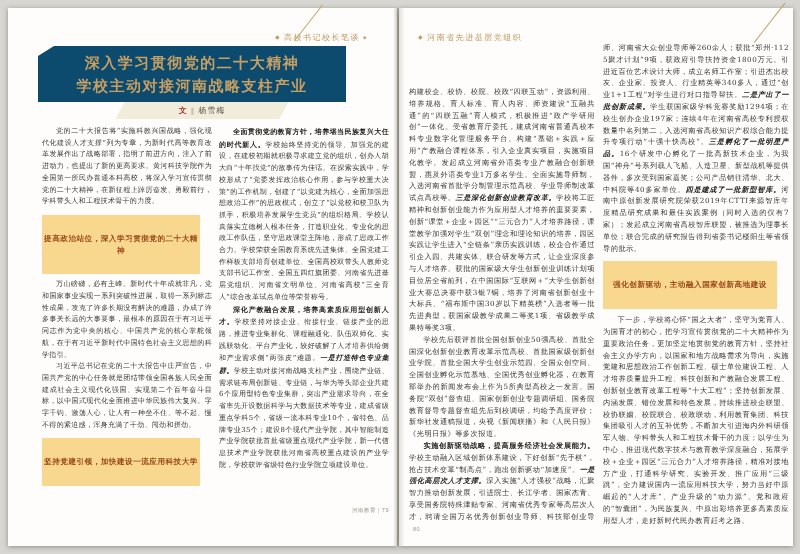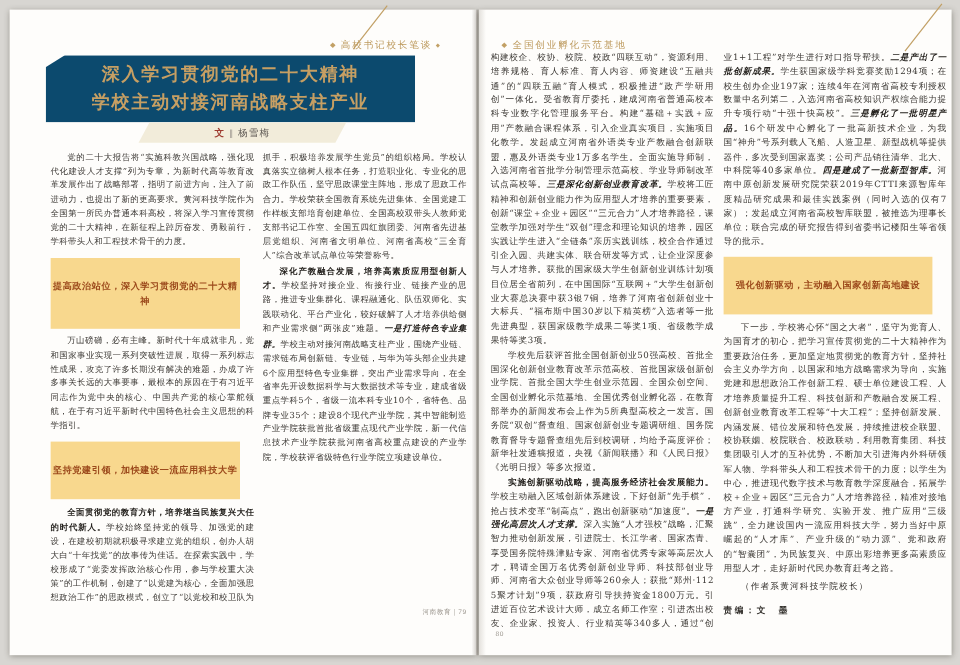--- a/index.html
+++ b/index.html
@@ -56,21 +56,21 @@
   
   .flow{
     position:absolute;column-count:2;column-fill:auto;overflow:hidden;
     text-align:justify;word-break:break-all;color:#3a3733;
   }
   #left-flow{left:34px;top:118px;width:347px;height:386px;column-gap:7px;
     font-size:7px;line-height:11.7px;letter-spacing:.32px;}
   #right-flow{left:10px;top:34px;width:380px;height:488px;column-gap:8px;
     font-size:7.2px;line-height:11.8px;letter-spacing:.5px;}
   .para{margin:0;text-indent:2em;}
-  .para.noindent{text-indent:0;}
+  .para.noindent{text-indent:0;margin-top:44px;}
   .seg-lead{font-weight:bold;color:#26231f;}
   .seg-em{font-weight:bold;font-style:italic;color:#26231f;}
   .band{
     background:#f8d88e;color:#9c4a1c;font-weight:bold;text-align:center;
     font-size:7.6px;letter-spacing:.5px;padding:18px 2px;margin:7px 12px 5px 0;
     text-indent:0;break-inside:avoid;
   }
   .note-line{margin:4px 0 0 0;text-indent:2em;letter-spacing:1px;color:#33302c;}
   .editor-line{margin:8px 4px 0 0;text-align:left;font-weight:bold;letter-spacing:2px;color:#33302c;}
   
@@ -96,31 +96,32 @@
   <div class="byline-ribbon">
     <div class="byline-bg"></div>
     <div class="byline-text">
       <span class="wen">文</span><span class="sep">‖</span><span>杨雪梅</span>
     </div>
   </div>
   <div class="flow" id="left-flow">
       <p class="para"><span class="seg-normal">党的二十大报告将“实施科教兴国战略，强化现代化建设人才支撑”列为专章，为新时代高等教育改革发展作出了战略部署，指明了前进方向，注入了前进动力，也提出了新的更高要求。黄河科技学院作为全国第一所民办普通本科高校，将深入学习宣传贯彻党的二十大精神，在新征程上踔厉奋发、勇毅前行，学科带头人和工程技术骨干的力度。</span></p>
       <div class="band">提高政治站位，深入学习贯彻党的二十大精神</div>
       <p class="para"><span class="seg-normal">万山磅礴，必有主峰。新时代十年成就非凡，党和国家事业实现一系列突破性进展，取得一系列标志性成果，攻克了许多长期没有解决的难题，办成了许多事关长远的大事要事，最根本的原因在于有习近平同志作为党中央的核心、中国共产党的核心掌舵领航，在于有习近平新时代中国特色社会主义思想的科学指引。</span></p>
+      <p class="para"><span class="seg-normal">习近平总书记在党的二十大报告中庄严宣告，中国共产党的中心任务就是团结带领全国各族人民全面建成社会主义现代化强国、实现第二个百年奋斗目标，以中国式现代化全面推进中华民族伟大复兴。字字千钧、激荡人心，让人有一种坐不住、等不起、慢不得的紧迫感，浑身充满了干劲、闯劲和拼劲。</span></p>
       <div class="band">坚持党建引领，加快建设一流应用科技大学</div>
       <p class="para"><span class="seg-lead">全面贯彻党的教育方针，培养堪当民族复兴大任的时代新人。</span><span class="seg-normal">学校始终坚持党的领导、加强党的建设，在建校初期就积极寻求建立党的组织，创办人胡大白“十年找党”的故事传为佳话。在探索实践中，学校形成了“党委发挥政治核心作用，参与学校重大决策”的工作机制，创建了“以党建为核心，全面加强思想政治工作”的思政模式，创立了“以党校和校卫队为抓手，积极培养发展学生党员”的组织格局。学校认真落实立德树人根本任务，打造职业化、专业化的思政工作队伍，坚守思政课堂主阵地，形成了思政工作合力。学校荣获全国教育系统先进集体、全国党建工作样板支部培育创建单位、全国高校双带头人教师党支部书记工作室、全国五四红旗团委、河南省先进基层党组织、河南省文明单位、河南省高校“三全育人”综合改革试点单位等荣誉称号。</span></p>
       <p class="para"><span class="seg-lead">深化产教融合发展，培养高素质应用型创新人才。</span><span class="seg-normal">学校坚持对接企业、衔接行业、链接产业的思路，推进专业集群化、课程融通化、队伍双师化、实践联动化、平台产业化，较好破解了人才培养供给侧和产业需求侧“两张皮”难题。</span><span class="seg-em">一是打造特色专业集群。</span><span class="seg-normal">学校主动对接河南战略支柱产业，围绕产业链、需求链布局创新链、专业链，与华为等头部企业共建6个应用型特色专业集群，突出产业需求导向，在全省率先开设数据科学与大数据技术等专业，建成省级重点学科5个，省级一流本科专业10个，省特色、品牌专业35个；建设8个现代产业学院，其中智能制造产业学院获批首批省级重点现代产业学院，新一代信息技术产业学院获批河南省高校重点建设的产业学院，学校获评省级特色行业学院立项建设单位。</span></p>
     </div>
   <div class="folio" id="left-folio">河南教育｜79</div>
 </div>
 
 <div class="page" id="right-page">
   <div class="deco-line" id="right-deco"></div>
   <div class="corner-label">
-    <span class="diamond">◆</span><span>全国创业孵化示范基地</span>
+    <span class="diamond">◆</span><span>河南省先进基层党组织</span>
   </div>
   <div class="flow" id="right-flow">
       <p class="para noindent"><span class="seg-normal">构建校企、校协、校院、校政“四联互动”，资源利用、培养规格、育人标准、育人内容、师资建设“五融共通”的“四联五融”育人模式，积极推进“政产学研用创”一体化。受省教育厅委托，建成河南省普通高校本科专业数字化管理服务平台。构建“基础＋实践＋应用”产教融合课程体系，引入企业真实项目，实施项目化教学。发起成立河南省外语类专业产教融合创新联盟，惠及外语类专业1万多名学生。全面实施导师制，入选河南省首批学分制管理示范高校、学业导师制改革试点高校等。</span><span class="seg-em">三是深化创新创业教育改革。</span><span class="seg-normal">学校将工匠精神和创新创业能力作为应用型人才培养的重要要素，创新“课堂＋企业＋园区”“三元合力”人才培养路径，课堂教学加强对学生“双创”理念和理论知识的培养，园区实践让学生进入“全链条”亲历实践训练，校企合作通过引企入园、共建实体、联合研发等方式，让企业深度参与人才培养。获批的国家级大学生创新创业训练计划项目位居全省前列，在中国国际“互联网＋”大学生创新创业大赛总决赛中获3银7铜，培养了河南省创新创业十大标兵、“福布斯中国30岁以下精英榜”入选者等一批先进典型，获国家级教学成果二等奖1项、省级教学成果特等奖3项。</span></p>
       <p class="para"><span class="seg-normal">学校先后获评首批全国创新创业50强高校、首批全国深化创新创业教育改革示范高校、首批国家级创新创业学院、首批全国大学生创业示范园、全国众创空间、全国创业孵化示范基地、全国优秀创业孵化器，在教育部举办的新闻发布会上作为5所典型高校之一发言。国务院“双创”督查组、国家创新创业专题调研组、国务院教育督导专题督查组先后到校调研，均给予高度评价；新华社发通稿报道，央视《新闻联播》和《人民日报》《光明日报》等多次报道。</span></p>
       <p class="para"><span class="seg-lead">实施创新驱动战略，提高服务经济社会发展能力。</span><span class="seg-normal">学校主动融入区域创新体系建设，下好创新“先手棋”，抢占技术变革“制高点”，跑出创新驱动“加速度”。</span><span class="seg-em">一是强化高层次人才支撑。</span><span class="seg-normal">深入实施“人才强校”战略，汇聚智力推动创新发展，引进院士、长江学者、国家杰青、享受国务院特殊津贴专家、河南省优秀专家等高层次人才，聘请全国万名优秀创新创业导师、科技部创业导师、河南省大众创业导师等260余人；获批“郑州·1125聚才计划”9项，获政府引导扶持资金1800万元。引进近百位艺术设计大师，成立名师工作室；引进杰出校友、企业家、投资人、行业精英等340多人，通过“创业1+1工程”对学生进行对口指导帮扶。</span><span class="seg-em">二是产出了一批创新成果。</span><span class="seg-normal">学生获国家级学科竞赛奖励1294项；在校生创办企业197家；连续4年在河南省高校专利授权数量中名列第二，入选河南省高校知识产权综合能力提升专项行动“十强十快高校”。</span><span class="seg-em">三是孵化了一批明星产品。</span><span class="seg-normal">16个研发中心孵化了一批高新技术企业，为我国“神舟”号系列载人飞船、人造卫星、新型战机等提供器件，多次受到国家嘉奖；公司产品销往清华、北大、中科院等40多家单位。</span><span class="seg-em">四是建成了一批新型智库。</span><span class="seg-normal">河南中原创新发展研究院荣获2019年CTTI来源智库年度精品研究成果和最佳实践案例（同时入选的仅有7家）；发起成立河南省高校智库联盟，被推选为理事长单位；联合完成的研究报告得到省委书记楼阳生等省领导的批示。</span></p>
       <div class="band">强化创新驱动，主动融入国家创新高地建设</div>
       <p class="para"><span class="seg-normal">下一步，学校将心怀“国之大者”，坚守为党育人、为国育才的初心，把学习宣传贯彻党的二十大精神作为重要政治任务，更加坚定地贯彻党的教育方针，坚持社会主义办学方向，以国家和地方战略需求为导向，实施党建和思想政治工作创新工程、硕士单位建设工程、人才培养质量提升工程、科技创新和产教融合发展工程、创新创业教育改革工程等“十大工程”；坚持创新发展、内涵发展、错位发展和特色发展，持续推进校企联盟、校协联姻、校院联合、校政联动，利用教育集团、科技集团吸引人才的互补优势，不断加大引进海内外科研领军人物、学科带头人和工程技术骨干的力度；以学生为中心，推进现代数字技术与教育教学深度融合，拓展学校＋企业＋园区“三元合力”人才培养路径，精准对接地方产业，打通科学研究、实验开发、推广应用“三级跳”，全力建设国内一流应用科技大学，努力当好中原崛起的“人才库”、产业升级的“动力源”、党和政府的“智囊团”，为民族复兴、中原出彩培养更多高素质应用型人才，走好新时代民办教育赶考之路。</span></p>
       <p class="note-line">（作者系黄河科技学院校长）</p>
       <p class="editor-line">责编：文　墨</p>
     </div>

